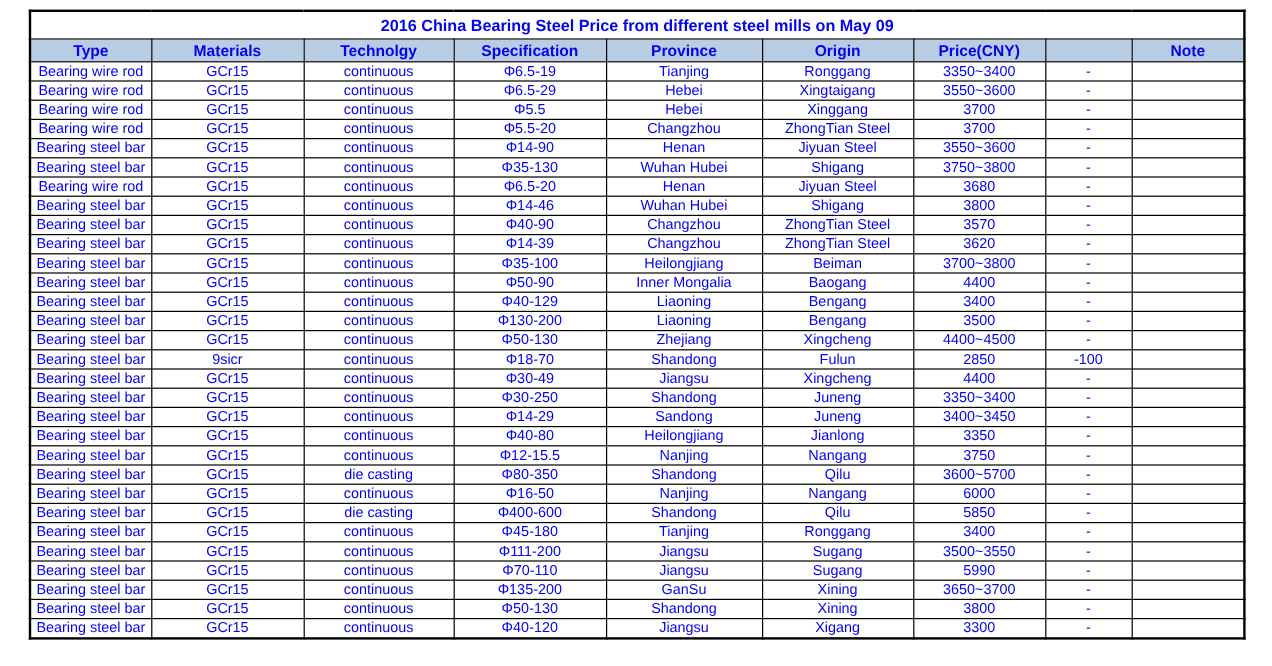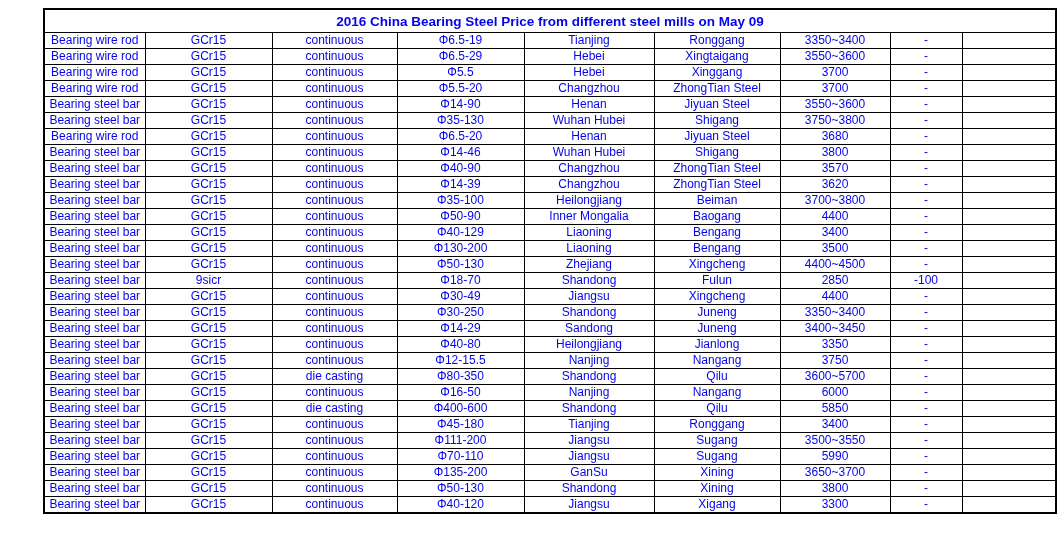--- a/index.html
+++ b/index.html
@@ -1,20 +1,20 @@
 <!DOCTYPE html>
 <html><head>
 <meta charset="utf-8">
 <style>
   html,body{margin:0;padding:0;background:#ffffff;}
   body{
     width:1060px;height:555px;position:relative;overflow:hidden;
     font-family:"Liberation Sans", sans-serif;
   }
-  .sheet{position:absolute;left:43px;top:8px;width:1012px;}
+  .sheet{position:absolute;left:24px;top:8px;width:1012px;}
   table.price-table{
     border-collapse:collapse;table-layout:fixed;width:1012px;
     border:2px solid #000;
   }
   table.price-table td, table.price-table th{
     border:1px solid #000;
     padding:0 2px;
     text-align:center;
     vertical-align:middle;
     color:#0404ec;
@@ -52,20 +52,31 @@
         <col style="width: 130px;">
         <col style="width: 126px;">
         <col style="width: 110px;">
         <col style="width: 72px;">
         <col style="width: 94px;">
       </colgroup>
     <thead>
       <tr class="title-row">
         <td colspan="9">2016 China Bearing Steel Price from different steel mills on May 09</td>
       </tr>
+      <tr class="header-row" id="header-row">
+          <th>Type</th>
+          <th>Materials</th>
+          <th>Technolgy</th>
+          <th>Specification</th>
+          <th>Province</th>
+          <th>Origin</th>
+          <th>Price(CNY)</th>
+          <th></th>
+          <th>Note</th>
+        </tr>
     </thead>
     <tbody id="table-body">
         <tr>
           <td>Bearing wire rod</td>
           <td>GCr15</td>
           <td>continuous</td>
           <td>Φ6.5-19</td>
           <td>Tianjing</td>
           <td>Ronggang</td>
           <td>3350~3400</td>

